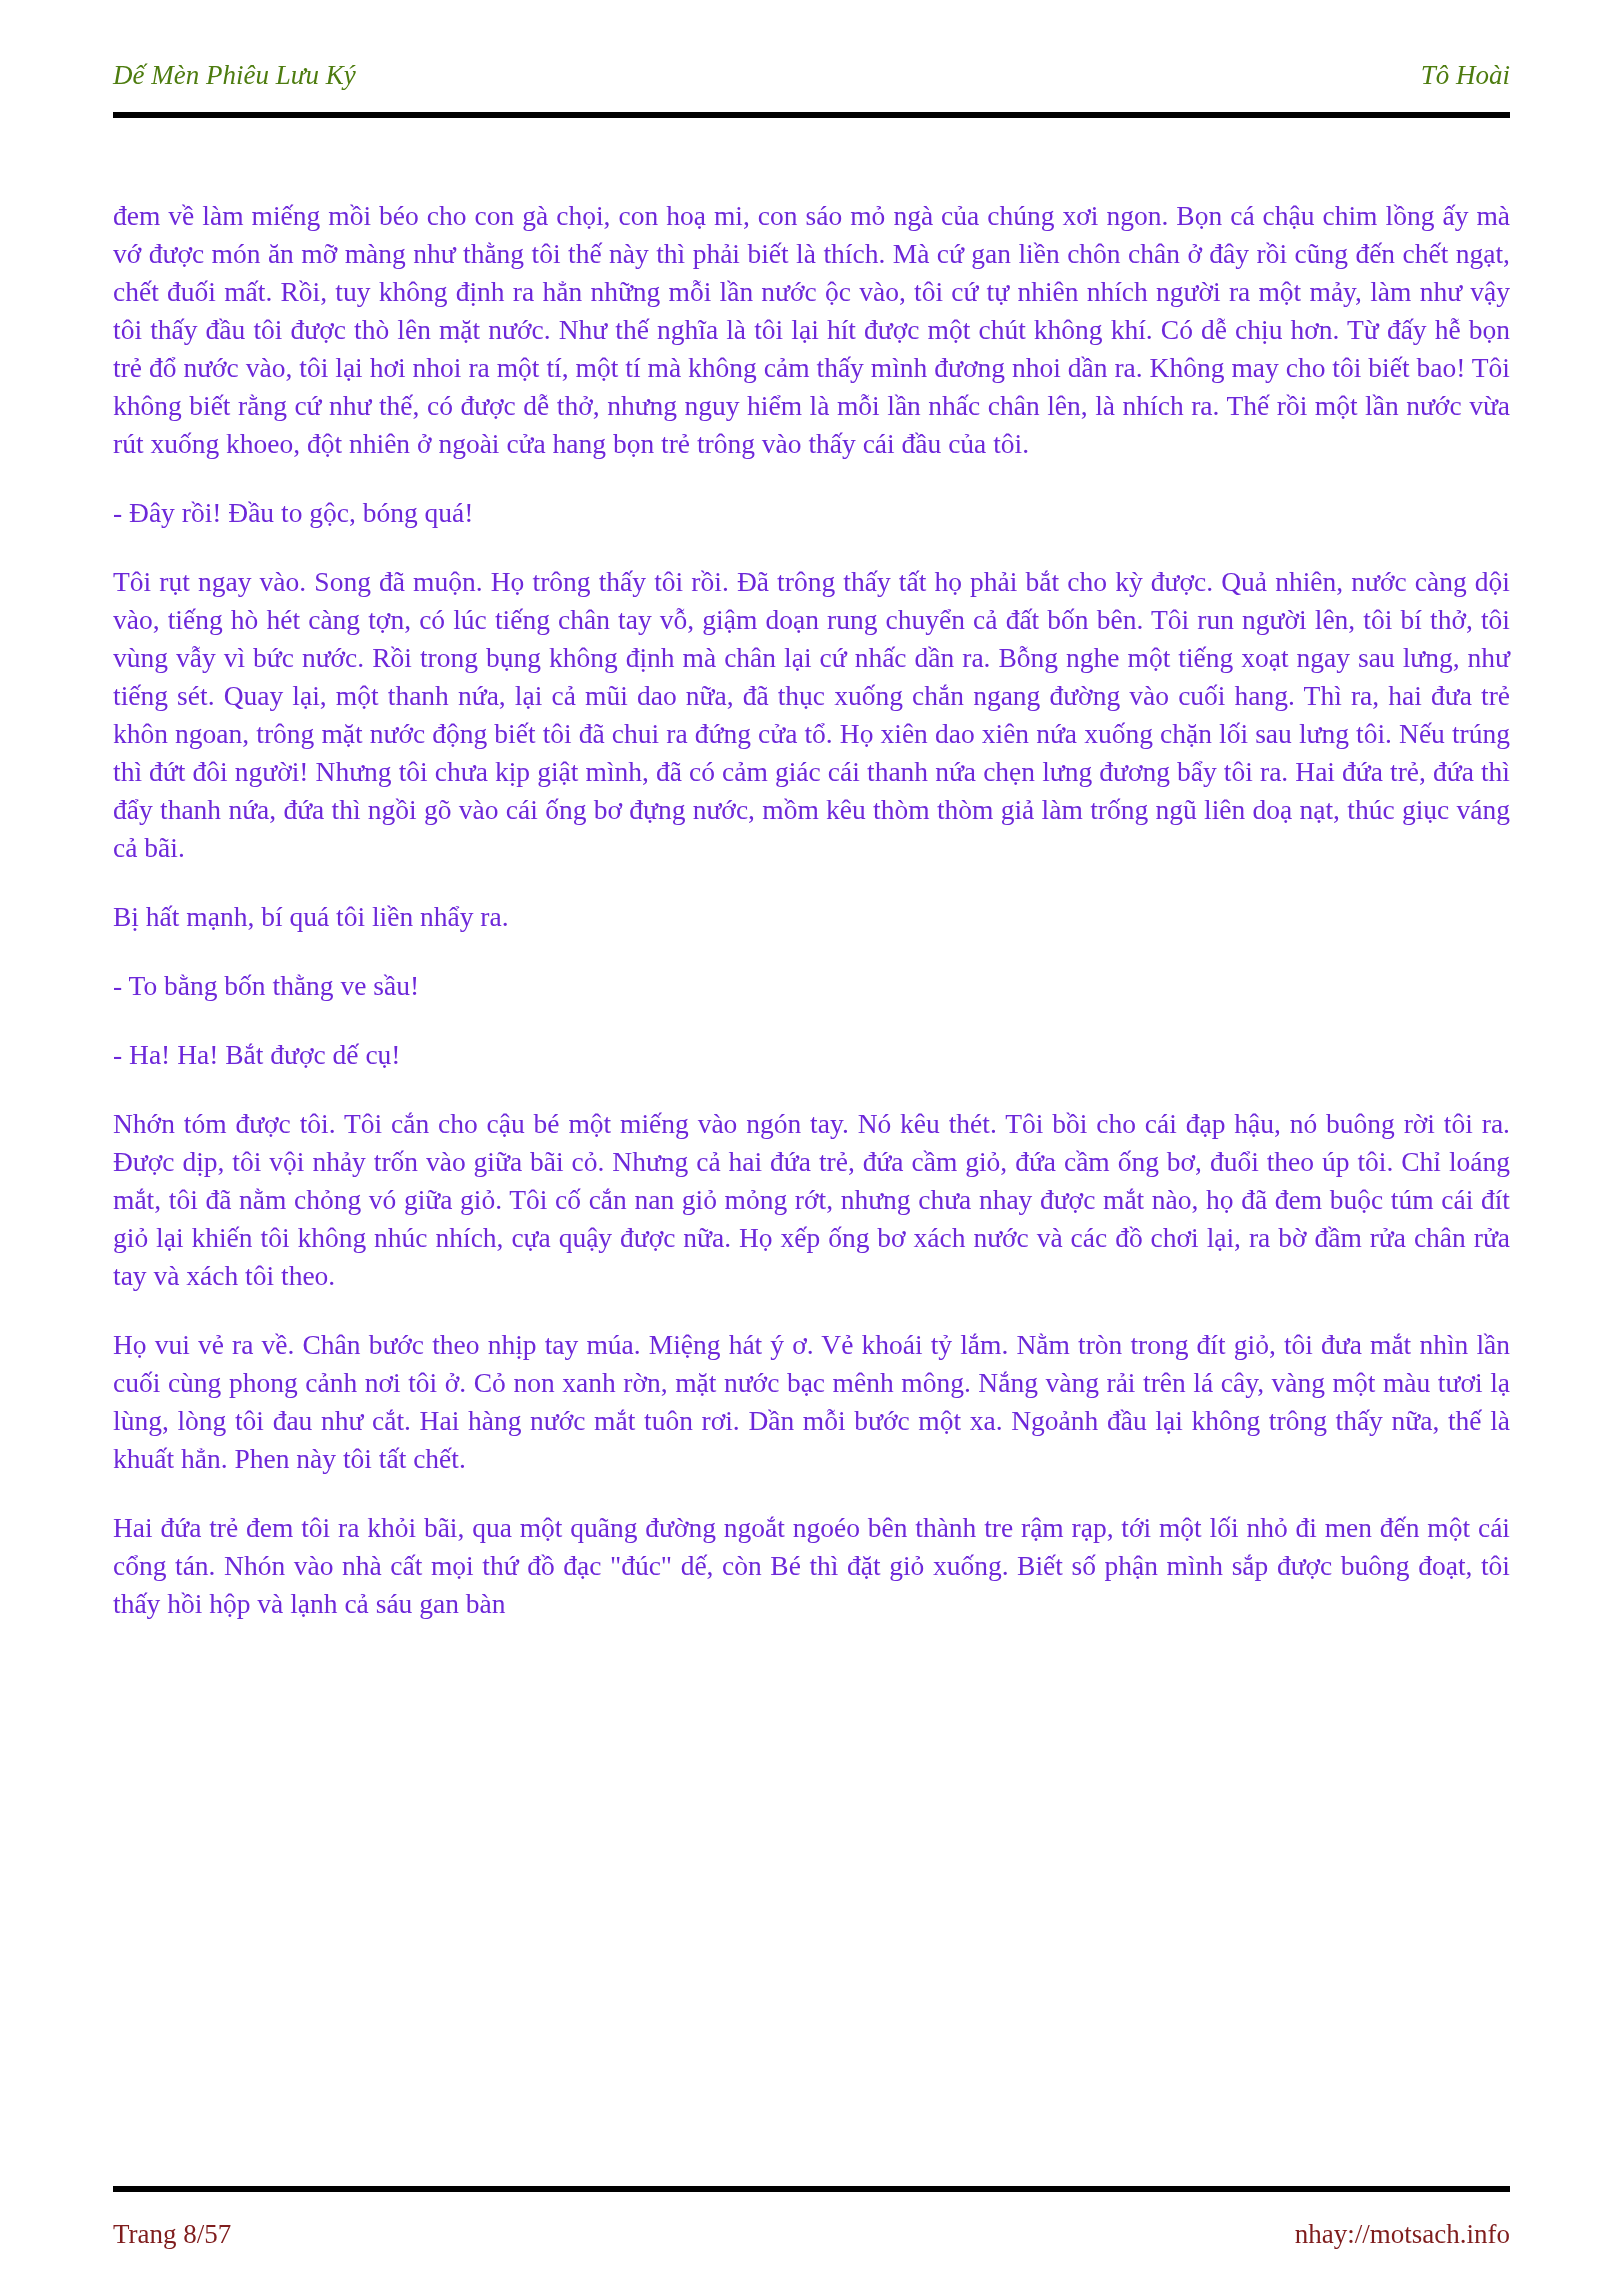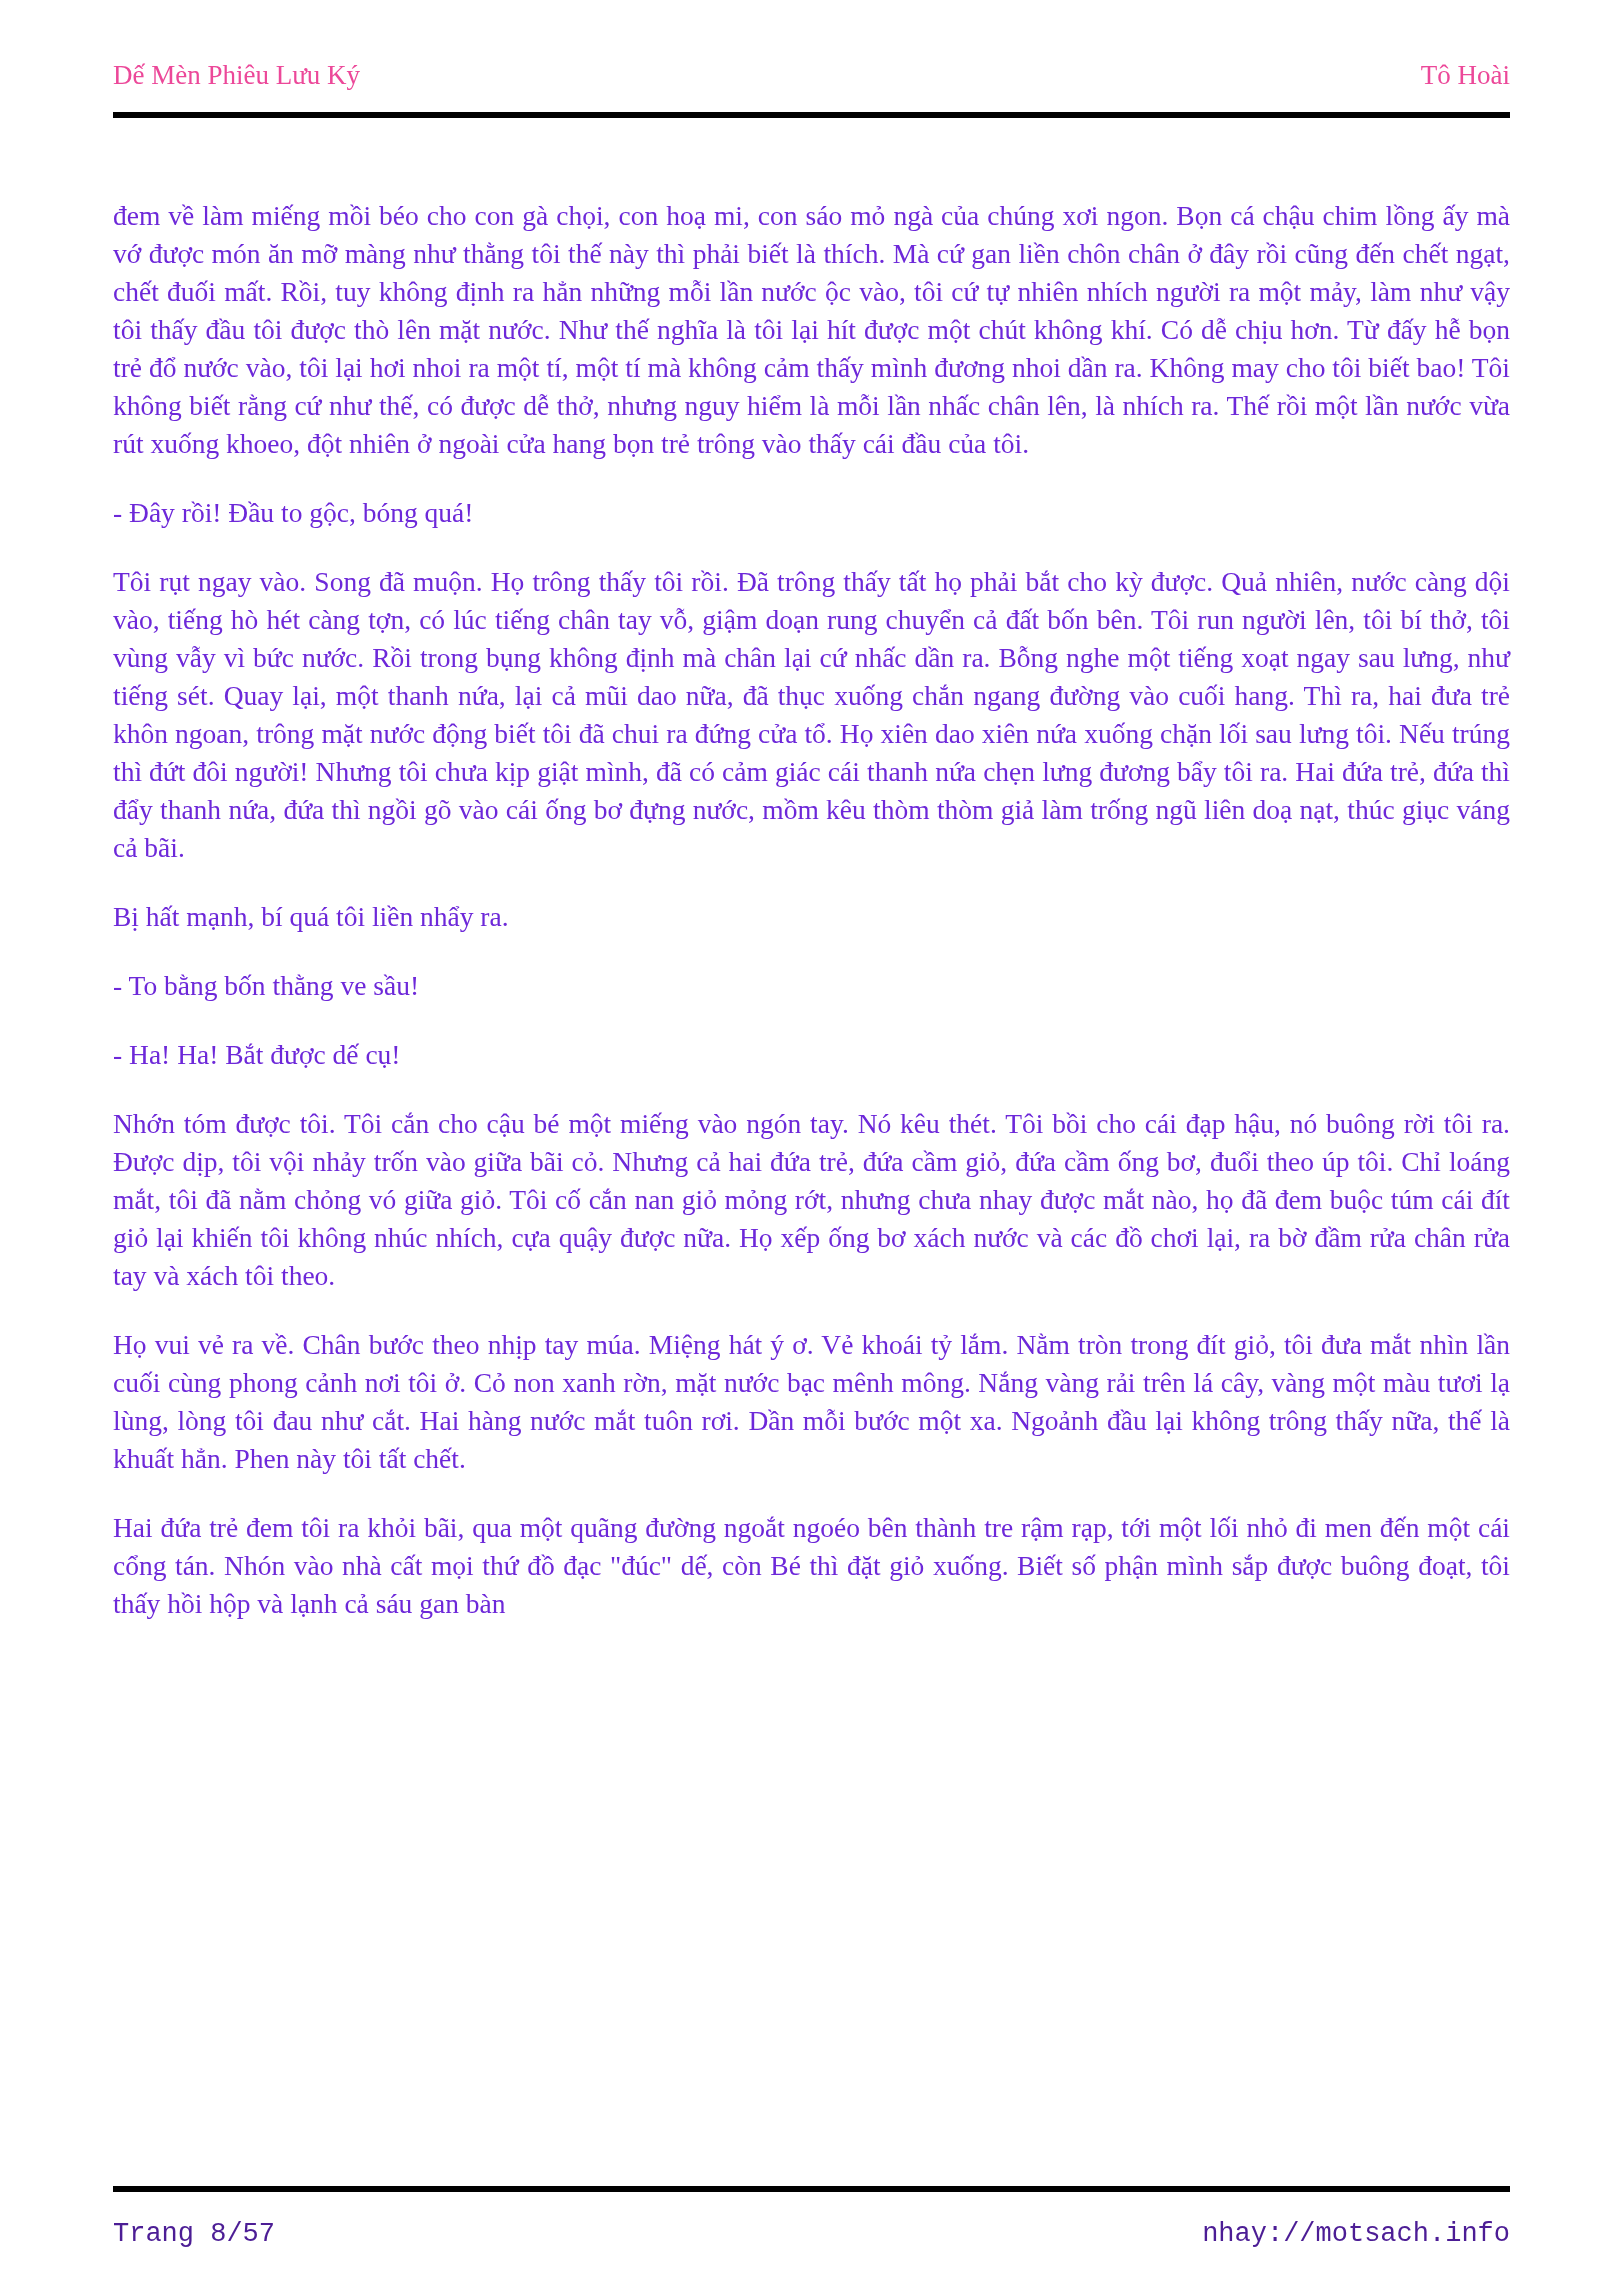--- a/index.html
+++ b/index.html
@@ -11,21 +11,22 @@
     font-family: "Liberation Serif", "DejaVu Serif", serif;
     overflow: hidden;
   }
   .content { margin: 0 113px; }
   .header-row {
     display: flex;
     justify-content: space-between;
     align-items: baseline;
     padding-top: 60px;
     font-size: 27px;
-    color: #ec4899;
+    color: #4d7c0f;
+    font-style: italic;
   }
   .rule {
     height: 5.9px;
     background: #000000;
     border: none;
     margin: 0;
   }
   .header-rule { margin-top: 21px; }
   .page-body {
     margin-top: 79px;
@@ -40,22 +41,21 @@
     left: 113px;
     right: 113px;
     top: 2186px;
   }
   .footer-row {
     display: flex;
     justify-content: space-between;
     align-items: baseline;
     margin-top: 27.5px;
     font-size: 27px;
-    color: #4c1d95;
-    font-family: Liberation Mono, monospace;
+    color: #7f1d1d;
   }
 </style>
 </head>
 <body>
 
 <div class="page">
   <div class="content">
     <div class="header-row">
       <span>Dế Mèn Phiêu Lưu Ký</span>
       <span>Tô Hoài</span>

